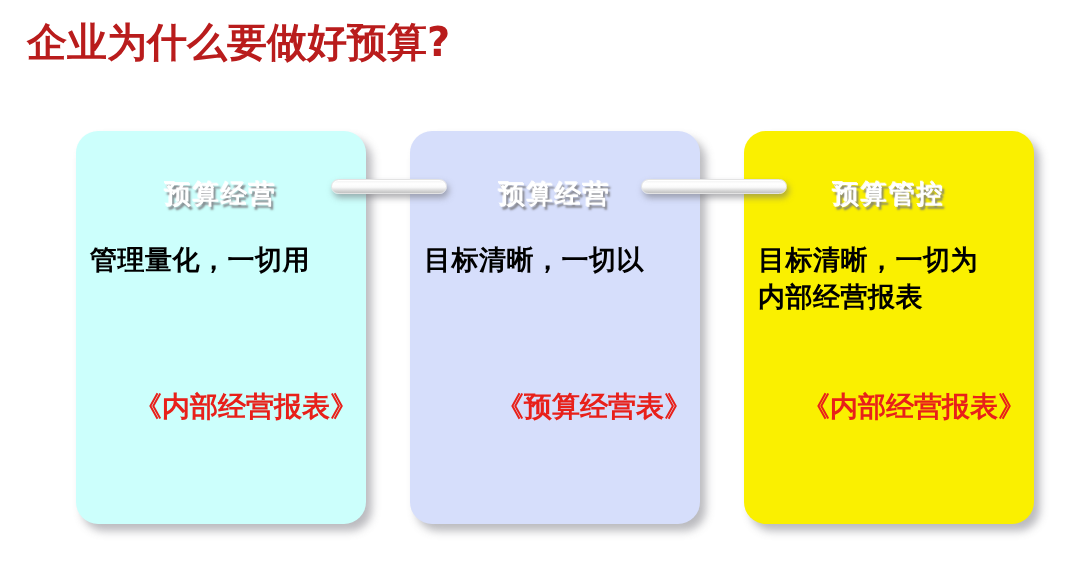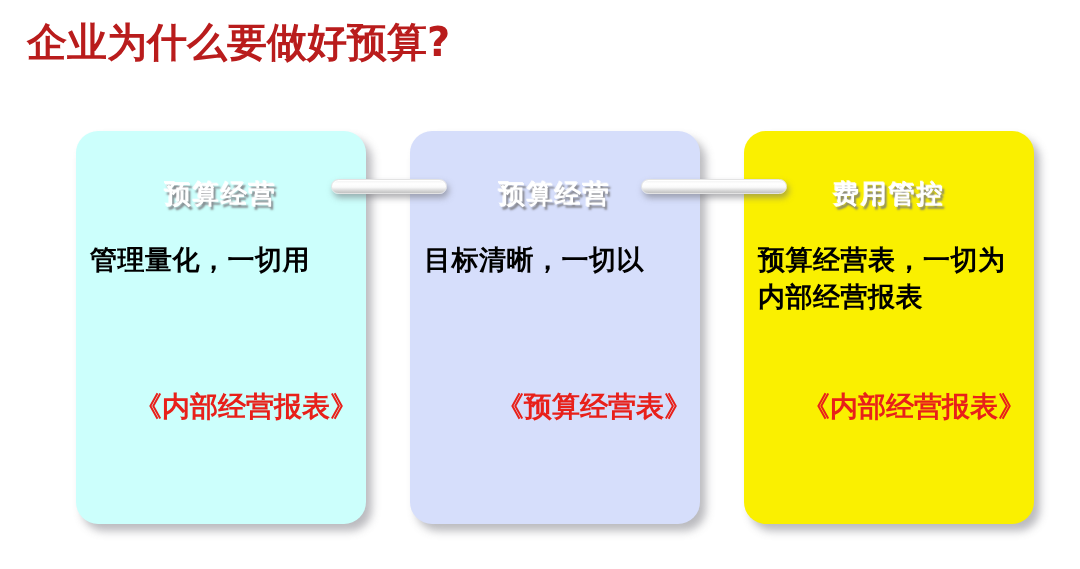--- a/index.html
+++ b/index.html
@@ -128,23 +128,23 @@
 
     <div class="card card-2">
       <div class="card-head">预算经营</div>
       <div class="card-body">
         <span class="line1">目标清晰，一切以</span>
       </div>
       <div class="card-ref">《预算经营表》</div>
     </div>
 
     <div class="card card-3">
-      <div class="card-head">费用管控</div>
+      <div class="card-head">预算管控</div>
       <div class="card-body">
-        <span class="line1">预算经营表，一切为</span>
+        <span class="line1">目标清晰，一切为</span>
         <span class="line2">内部经营报表</span>
       </div>
       <div class="card-ref">《内部经营报表》</div>
     </div>
 
     <div class="connector connector-1"></div>
     <div class="connector connector-2"></div>
 
   </div>
 </div>

